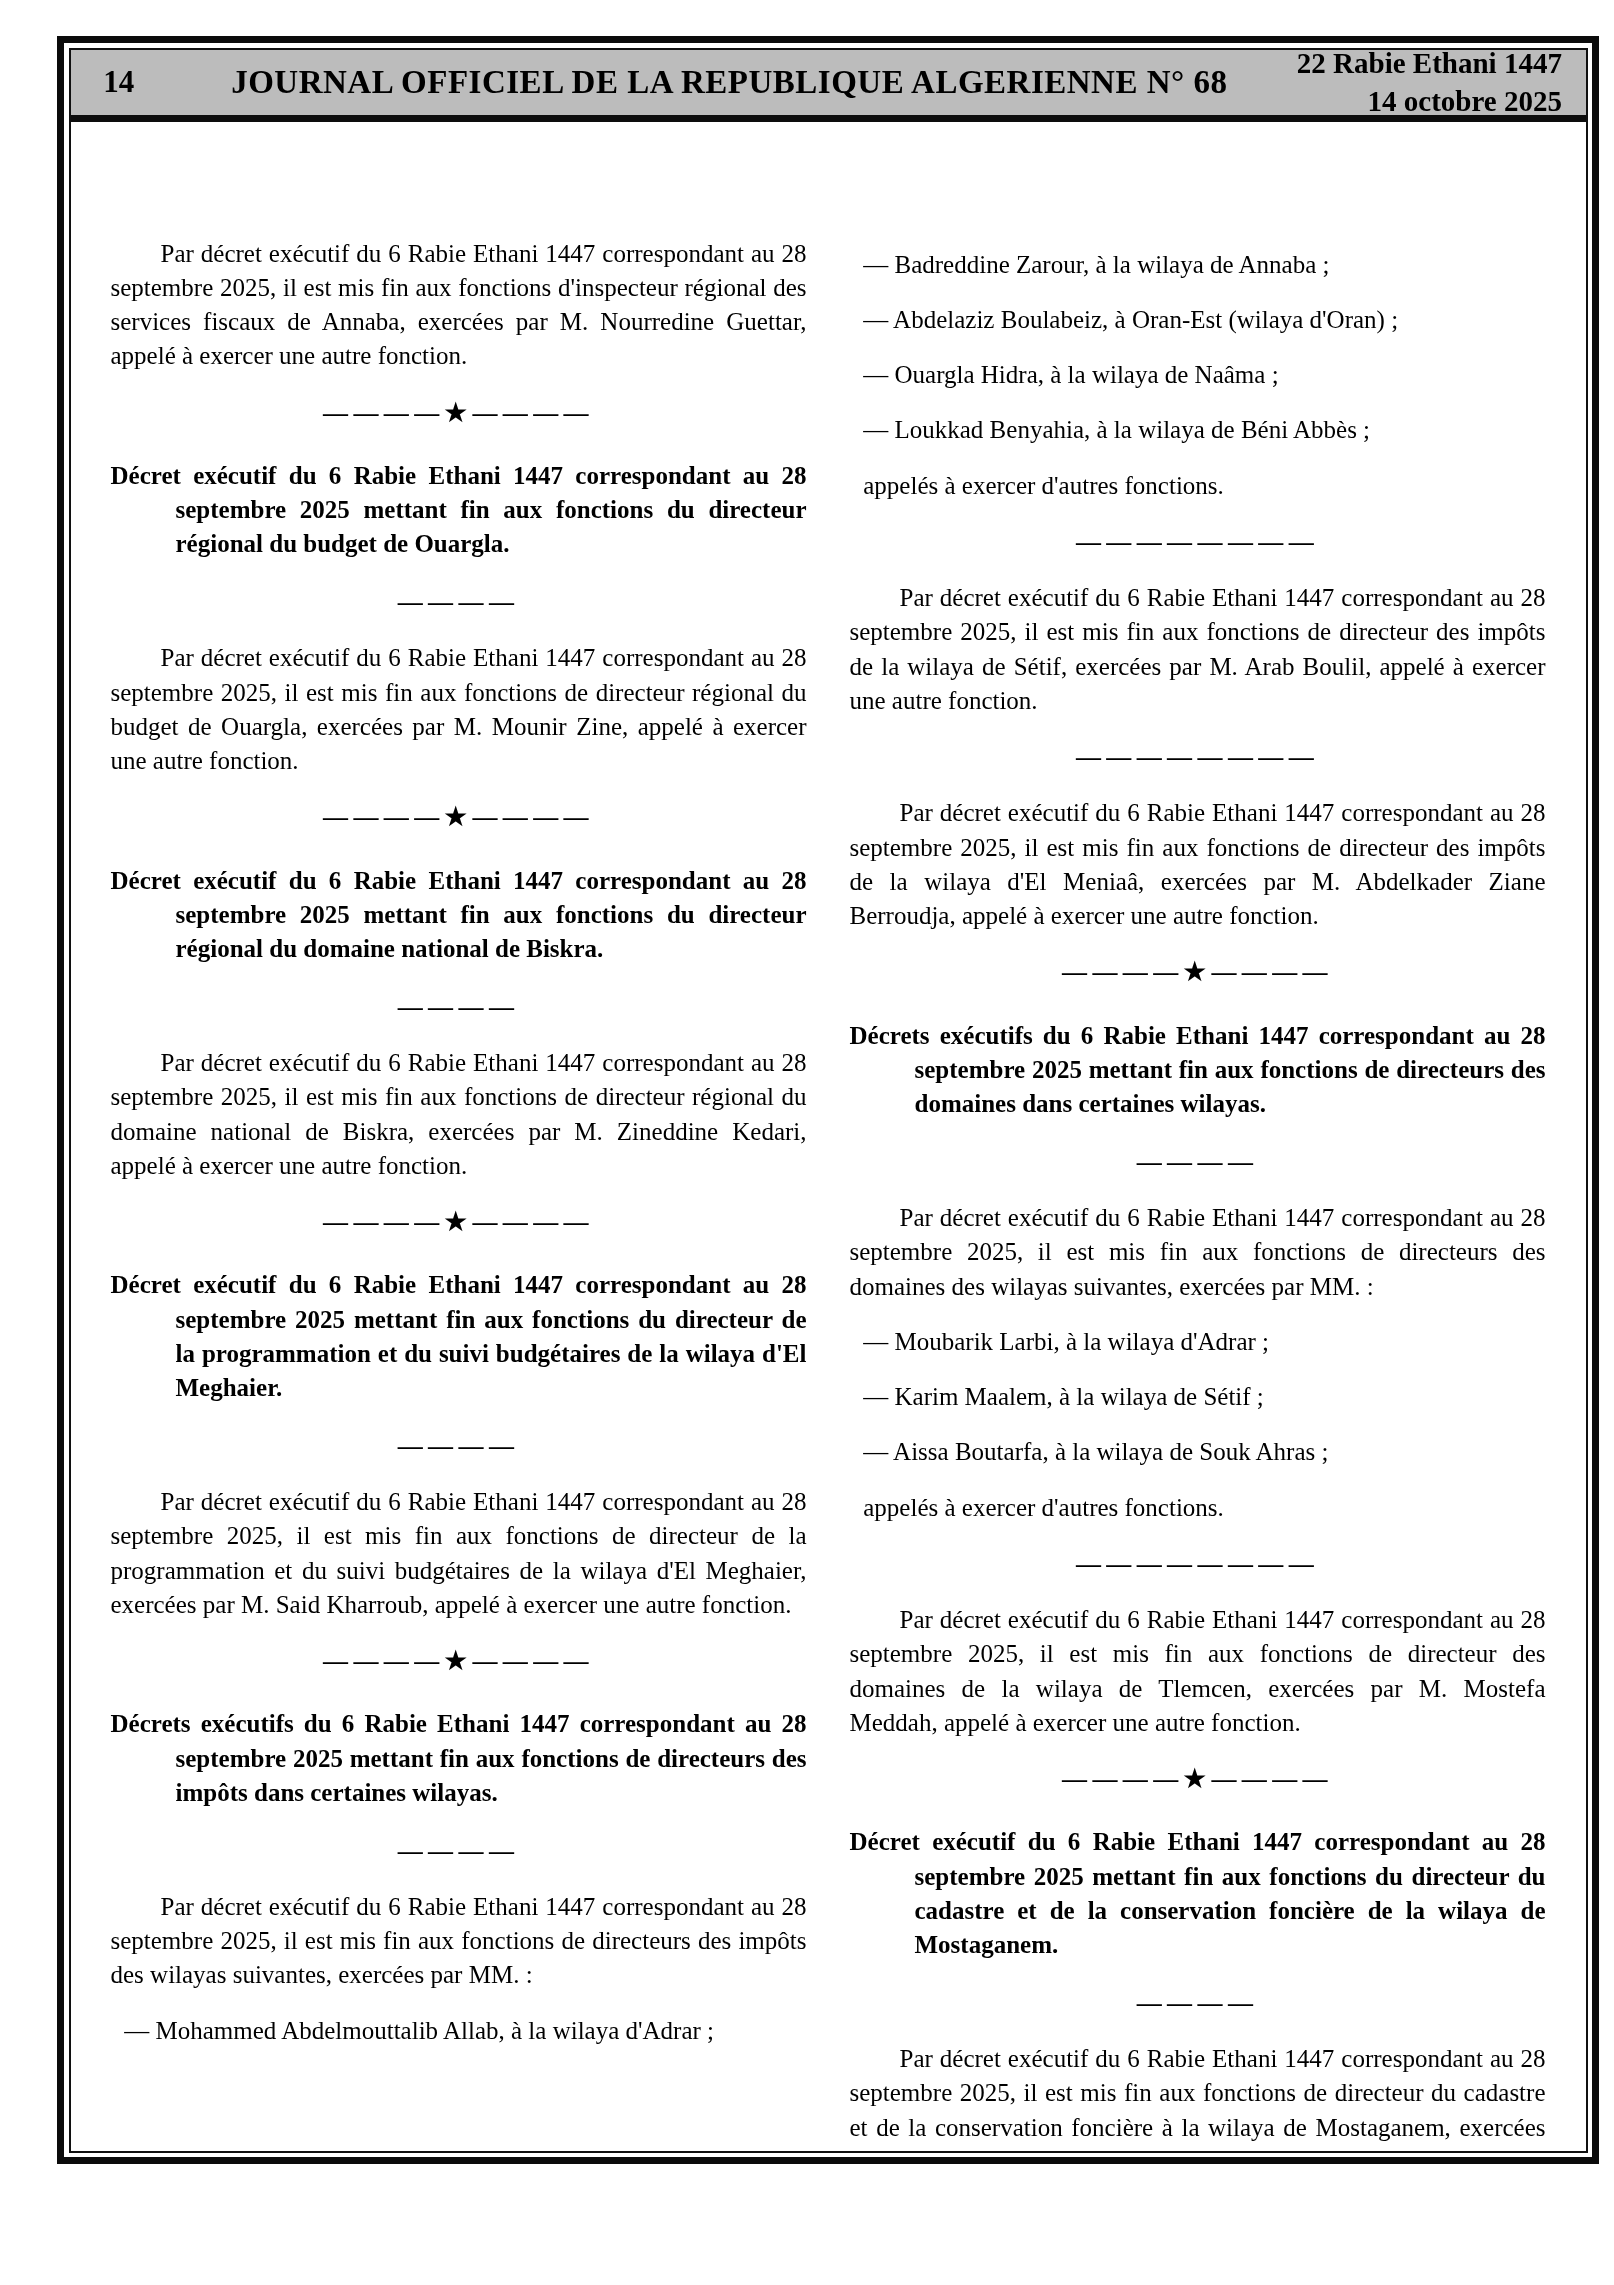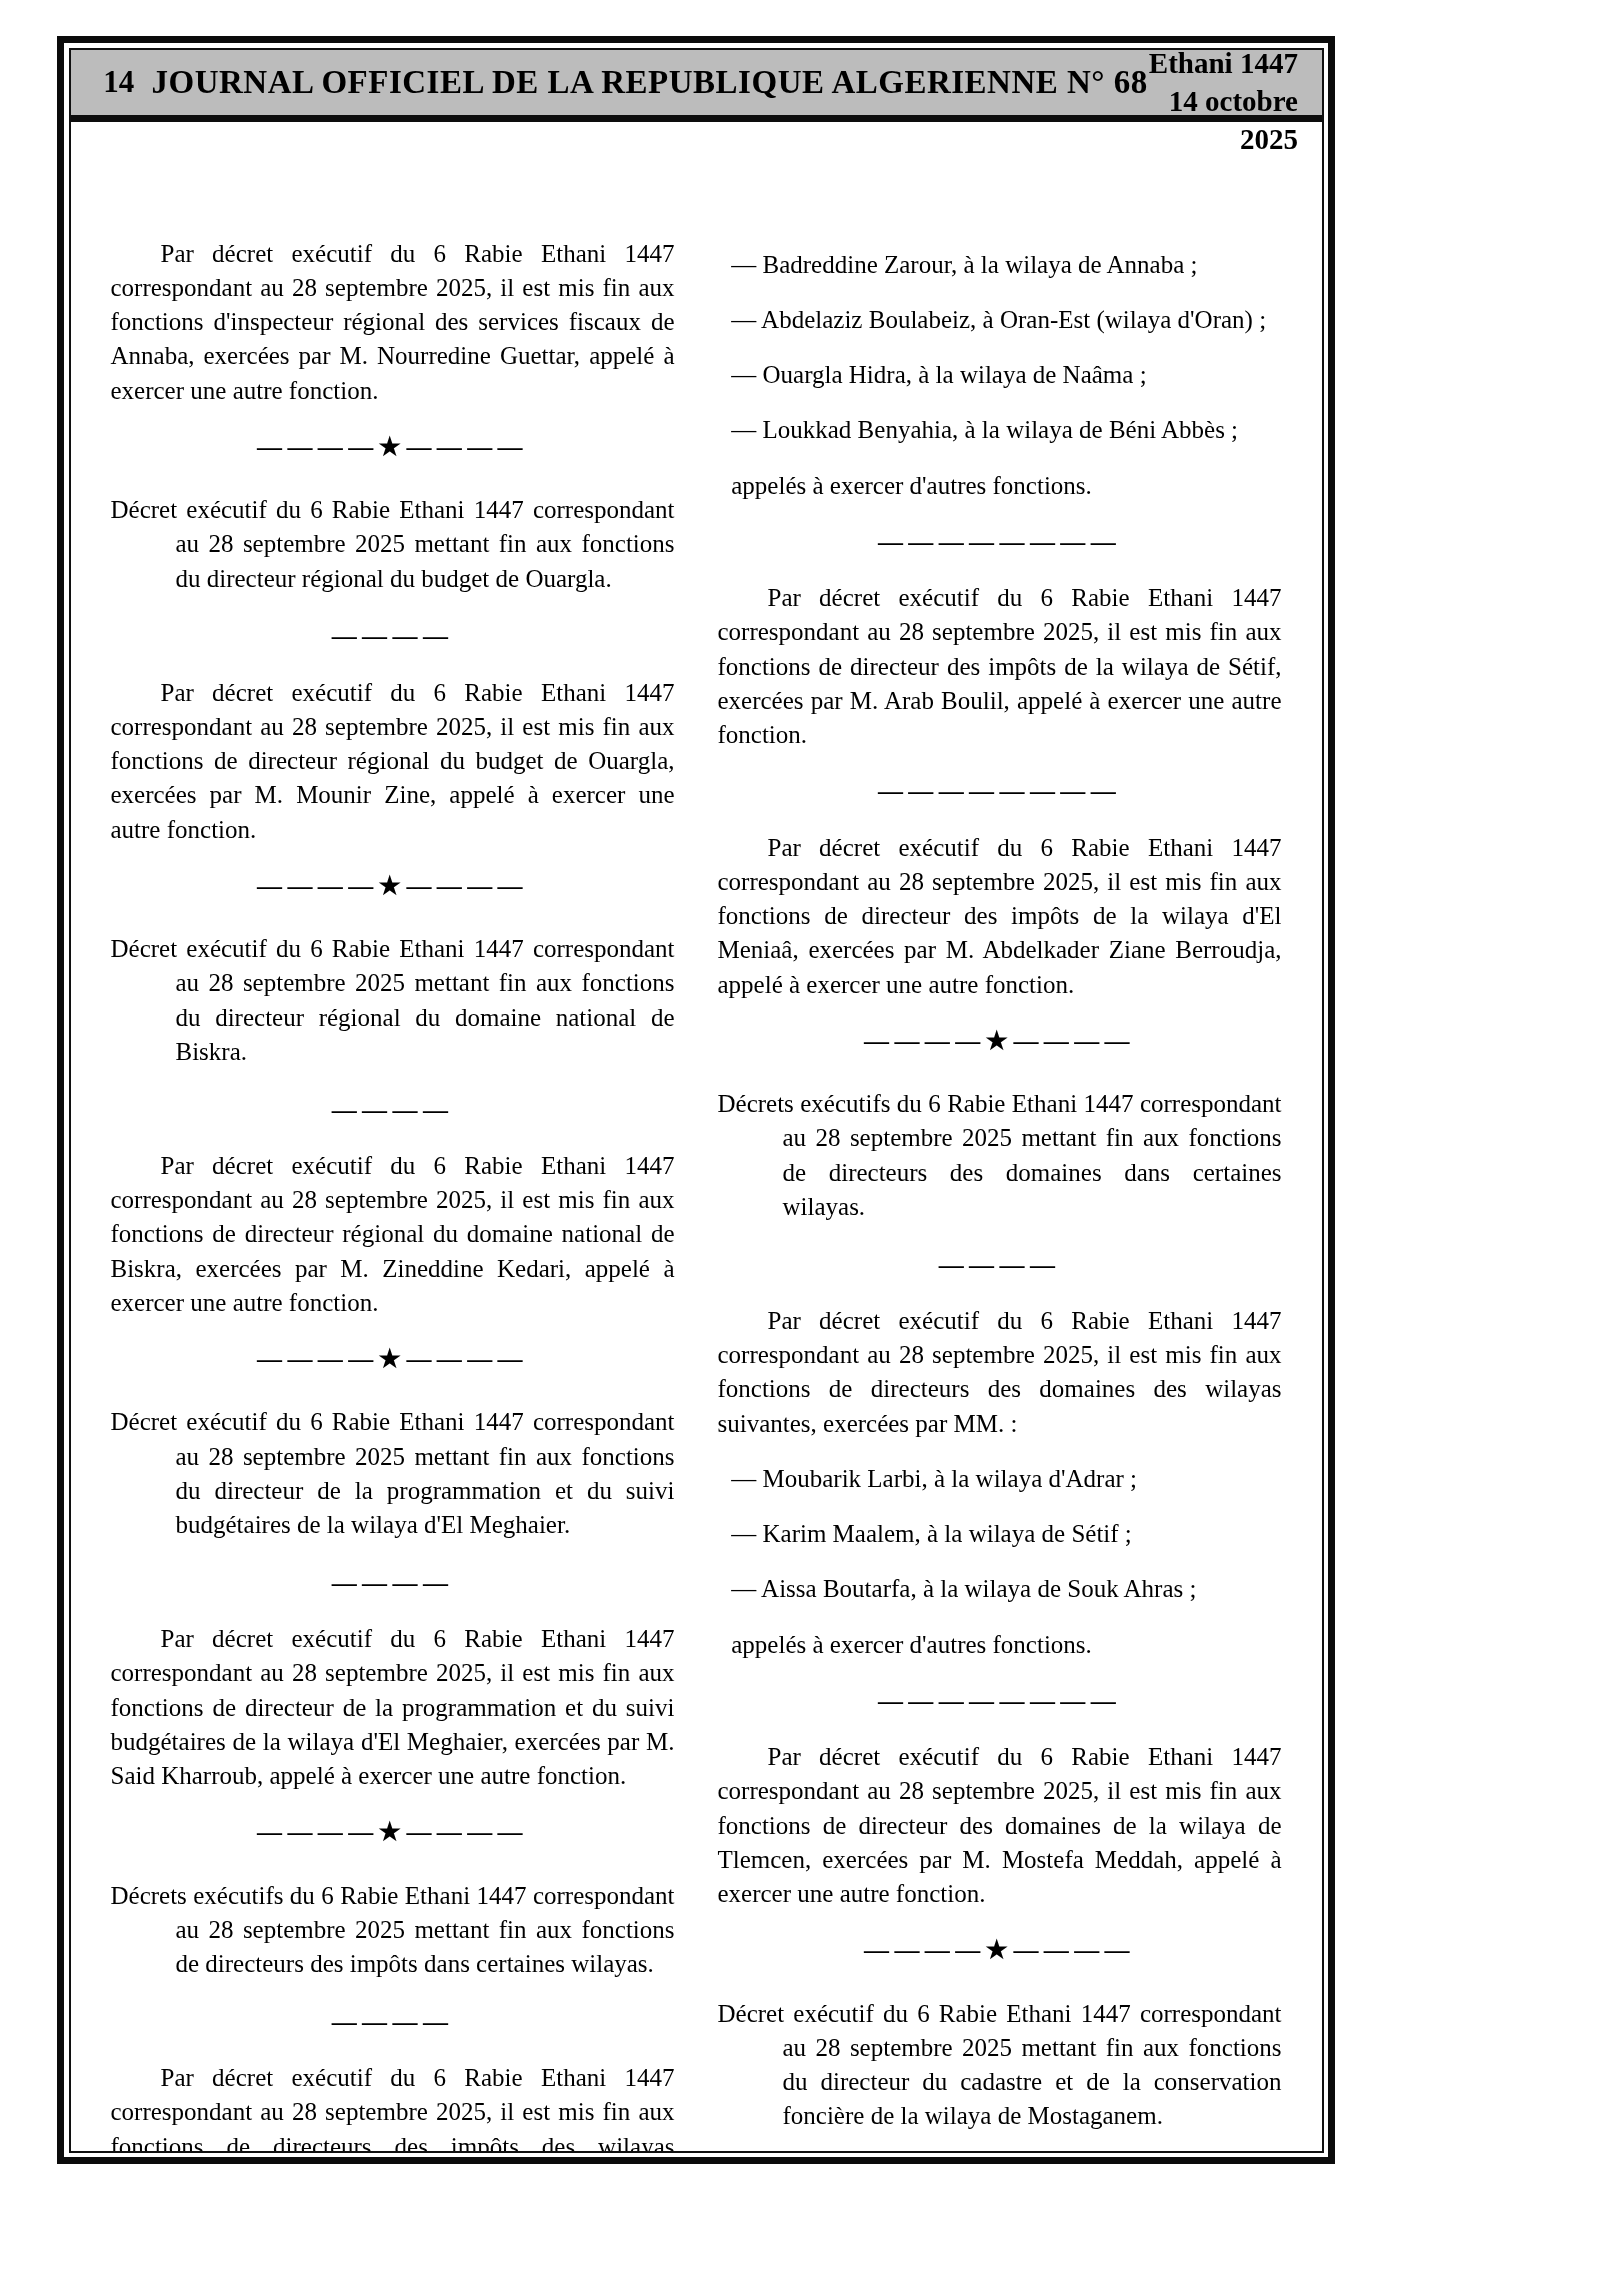--- a/index.html
+++ b/index.html
@@ -6,21 +6,21 @@
   html, body { margin: 0; padding: 0; background: #ffffff; }
   body {
     width: 1615px; height: 2285px;
     position: relative;
     font-family: "Liberation Serif", "DejaVu Serif", serif;
     color: #000;
   }
   .frame {
     position: absolute;
     left: 57px; top: 36px;
-    width: 1278px; height: 2128px;
+    width: 1542px; height: 2128px;
     border: 7.2px solid #0b0b0b;
     background: #ffffff;
   }
   .inner {
     position: absolute;
     inset: 4.5px;
     border: 2.7px solid #101010;
     overflow: hidden;
   }
   .header {
@@ -58,21 +58,21 @@
     gap: 43px;
     padding: 105px 40px 0 40px;
     font-size: 25px;
     line-height: 1.37;
     text-align: justify;
   }
   .col { flex: 1; min-width: 0; }
   .blk { margin: 10px 0; }
   .para { text-indent: 2em; }
   .heading {
-    font-weight: normal;
+    font-weight: bold;
     padding-left: 2.6em;
     text-indent: -2.6em;
     margin: 29px 0 23.5px;
   }
   .list, .plain {
     text-align: left;
     padding-left: 0.55em;
     margin: 21px 0;
   }
   .sep_star, .sep_short, .sep_long {

